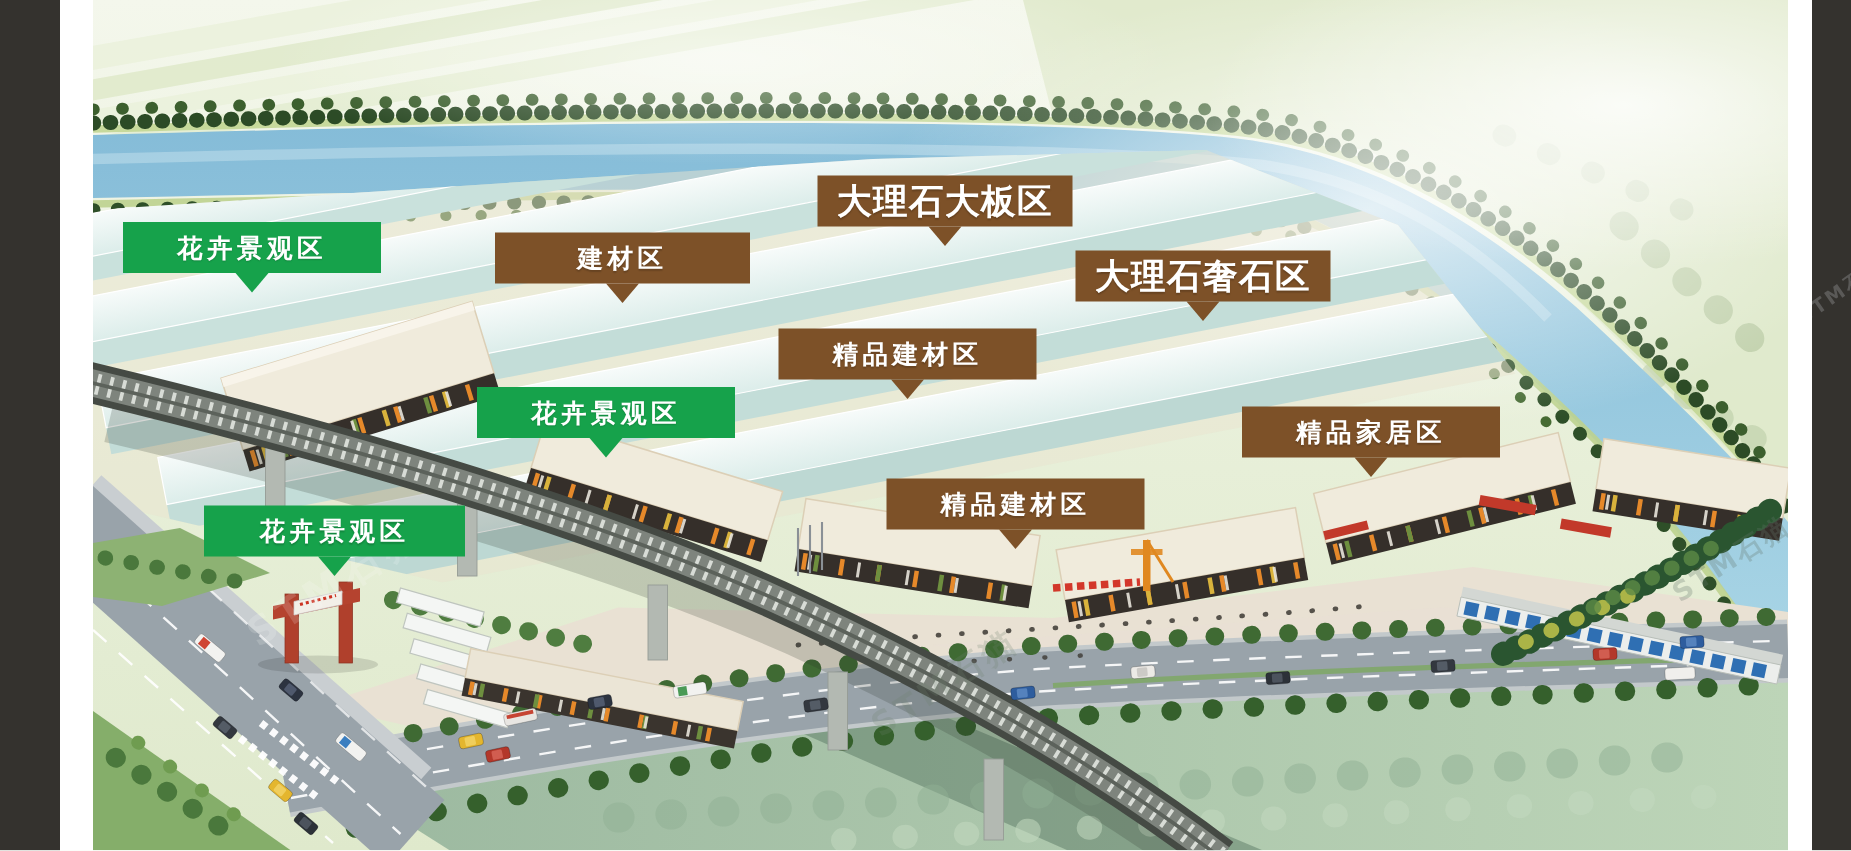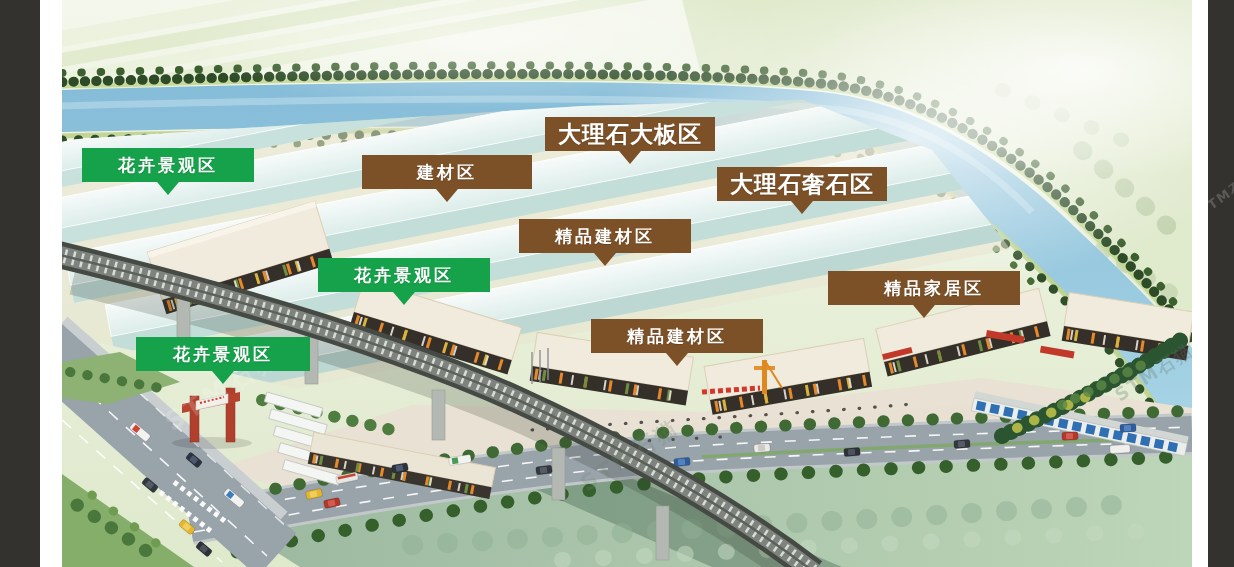--- a/index.html
+++ b/index.html
@@ -349,39 +349,39 @@
       <g font-family="DejaVu Sans, sans-serif" font-weight="bold">
         <text transform="translate(110,432) rotate(-33)" font-size="26" letter-spacing="4" fill="#ffffff" opacity=".16">STM石猫</text>
         <text transform="translate(525,492) rotate(-33)" font-size="22" letter-spacing="3" fill="#6f826f" opacity=".22">STM石猫</text>
         <text transform="translate(1058,402) rotate(-33)" font-size="18" letter-spacing="2" fill="#64776c" opacity=".28">STM石猫</text>
       </g>
     </svg>
 
     <div class="zone-label green" style="left:20px;top:148px;width:172px;">
         <span>花卉景观区</span>
       </div>
-    <div class="zone-label brown" style="left:268px;top:155px;width:170px;margin-left:32px;">
+    <div class="zone-label brown" style="left:268px;top:155px;width:170px;">
         <span>建材区</span>
       </div>
     <div class="zone-label brown small" style="left:483px;top:117px;width:170px;">
         <span>大理石大板区</span>
       </div>
     <div class="zone-label brown small" style="left:655px;top:167px;width:170px;">
         <span>大理石奢石区</span>
       </div>
     <div class="zone-label brown" style="left:457px;top:219px;width:172px;">
         <span>精品建材区</span>
       </div>
     <div class="zone-label green" style="left:256px;top:258px;width:172px;">
         <span>花卉景观区</span>
       </div>
     <div class="zone-label brown" style="left:529px;top:319px;width:172px;">
         <span>精品建材区</span>
       </div>
-    <div class="zone-label brown" style="left:766px;top:271px;width:172px;padding-left:20px;">
+    <div class="zone-label brown" style="left:766px;top:271px;width:172px;">
         <span>精品家居区</span>
       </div>
     <div class="zone-label green" style="left:74px;top:337px;width:174px;">
         <span>花卉景观区</span>
       </div>
   </div>
 
   <div id="bar-right" class="side-bar">
     <span class="bar-watermark">STM石猫</span>
   </div>

